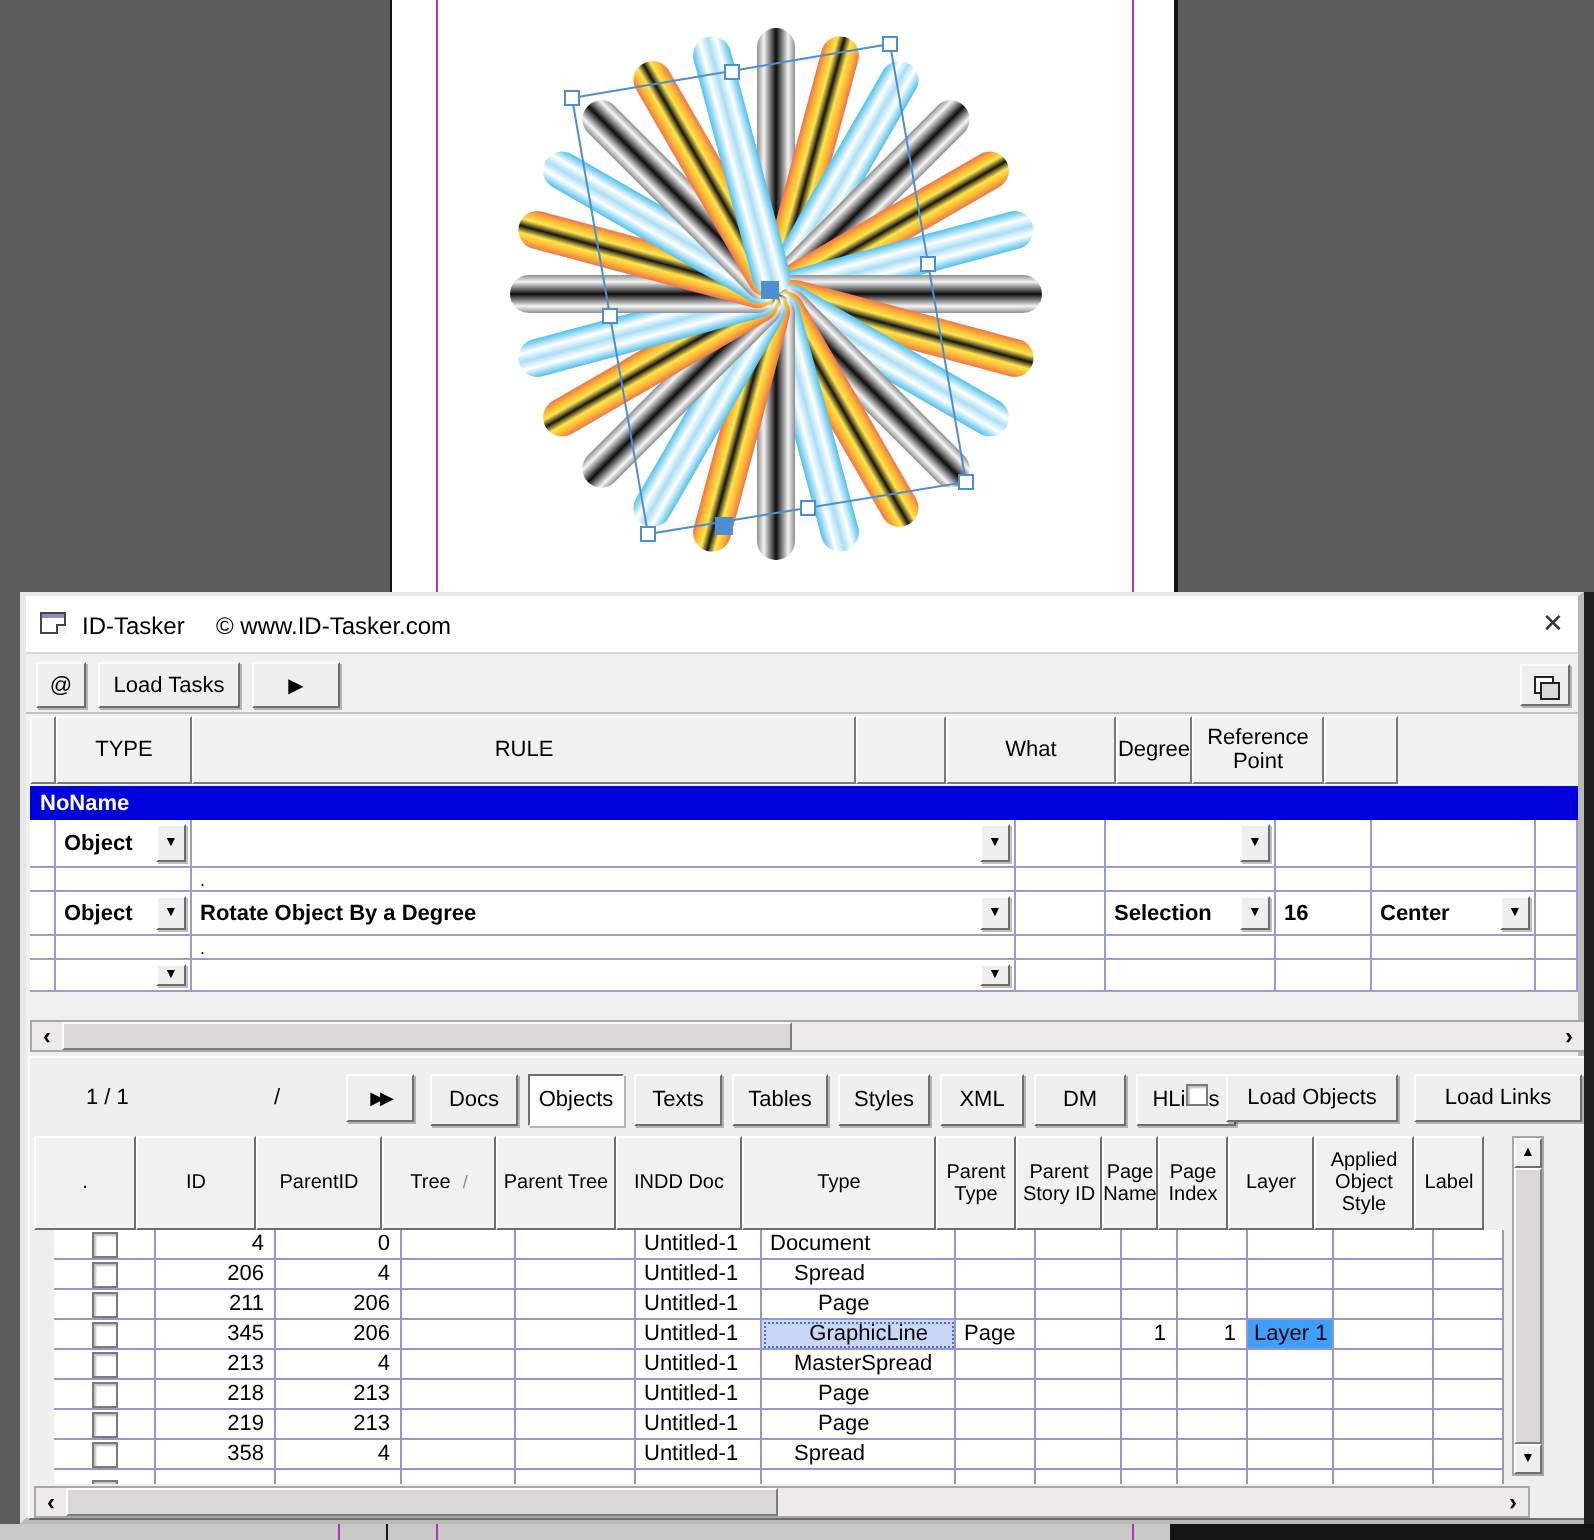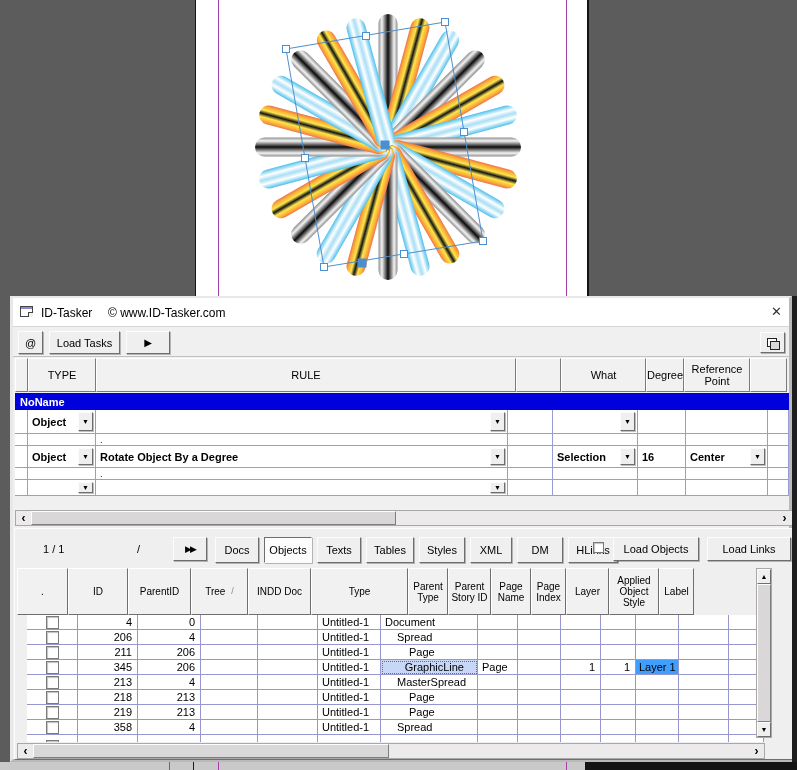--- a/index.html
+++ b/index.html
@@ -43,21 +43,21 @@
 
   
   .dg-row{display:flex;position:absolute;left:14px;height:15px;background:#fff;}
   .dgc{box-sizing:border-box;border-right:1px solid #9896CF;border-bottom:1px solid #9896CF;
        display:flex;align-items:center;overflow:hidden;white-space:nowrap;font-size:11px;}
   .num{justify-content:flex-end;padding-right:5px;}
   .txt{padding-left:4px;}
   .ind1{padding-left:16px;}
   .ind2{padding-left:28px;}
   .w0{width:51px}.w1{width:60px}.w2{width:63px}.w3{width:57px}.w4{width:60px}
-  .w5{width:63px}.w6{width:97px}.w7{width:40px}.w8{width:43px}.w9{width:40px}
+  .w5{width:63px}.w6{width:97px}.w7{width:40px}.w8{width:43px}.w9{width:28px}
   .w10{width:35px}.w11{width:43px}.w12{width:50px}.w13{width:35px}
   .dg-head{height:47px;font-size:10px;line-height:11px;}
   .dg-head .gh{border-color:#ffffff #6e6e6e #6e6e6e #ffffff;}
   .selcell{background:var(--selcell,#C7D7F5);outline:1px dotted #4a6fd4;outline-offset:-2px;
            justify-content:flex-end;padding-right:13px;}
   .layersel{background:var(--sellayer,#3E9FFF);align-self:stretch;display:flex;
             align-items:center;padding:0 3px;}
   .sortg{color:#8a8a8a;margin-left:6px;font-size:9px;}
 
   .tabbtn{height:24px;margin-right:5px;}
@@ -162,21 +162,21 @@
       <div class="abs raised btn" style="left:36px;top:3px;width:71px;height:23px;">Load Tasks</div>
       <div class="abs raised btn" style="left:113px;top:3px;width:44px;height:23px;font-size:10px;">▶</div>
       <div class="abs raised btn" style="left:747px;top:4px;width:25px;height:21px;">
         <span class="casc"></span>
       </div>
     </div>
 
     <div class="rg-row" style="top:60px;left:2px;height:34px;">
       <div class="gh" style="width:13px;"></div>
       <div class="gh" style="width:68px;">TYPE</div>
-      <div class="gh" style="width:420px;">RULE</div>
+      <div class="gh" style="width:332px;">RULE</div>
       <div class="gh" style="width:45px;"></div>
       <div class="gh" style="width:85px;">What</div>
       <div class="gh" style="width:38px;">Degree</div>
       <div class="gh" style="width:66px;padding:0 2px;">Reference Point</div>
       <div class="gh" style="width:37px;"></div>
     </div>
 
     <div class="abs" id="noname" style="left:2px;top:95px;width:774px;height:17px;">NoName</div>
 
     <div class="rg-row" style="top:112px;left:2px;height:24px;">
@@ -284,20 +284,21 @@
     </div>
 
     <div class="dg-row dg-head" style="top:270px;left:4px;">
       <div class="gh w0">.</div>
       <div class="gh w1">ID</div>
       <div class="gh w2">ParentID</div>
       <div class="gh w3">
         <span>Tree</span>
         <span class="sortg">/</span>
       </div>
+      <div class="gh w4">Parent Tree</div>
       <div class="gh w5">INDD Doc</div>
       <div class="gh w6">Type</div>
       <div class="gh w7">Parent Type</div>
       <div class="gh w8">Parent Story ID</div>
       <div class="gh w9">Page Name</div>
       <div class="gh w10">Page Index</div>
       <div class="gh w11">Layer</div>
       <div class="gh w12">Applied Object Style</div>
       <div class="gh w13">Label</div>
     </div>

